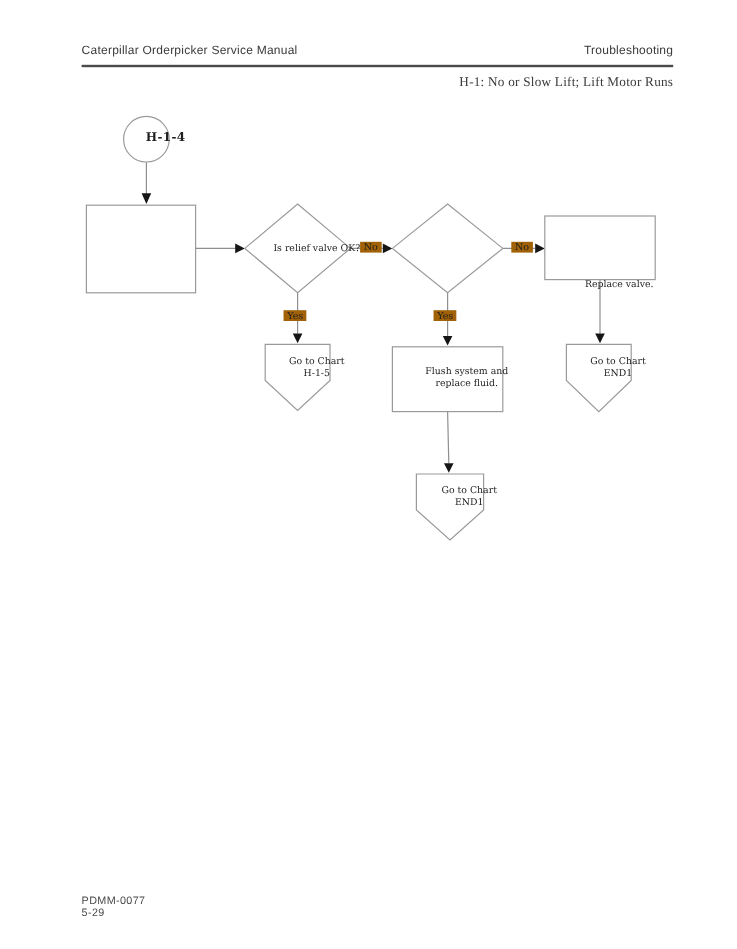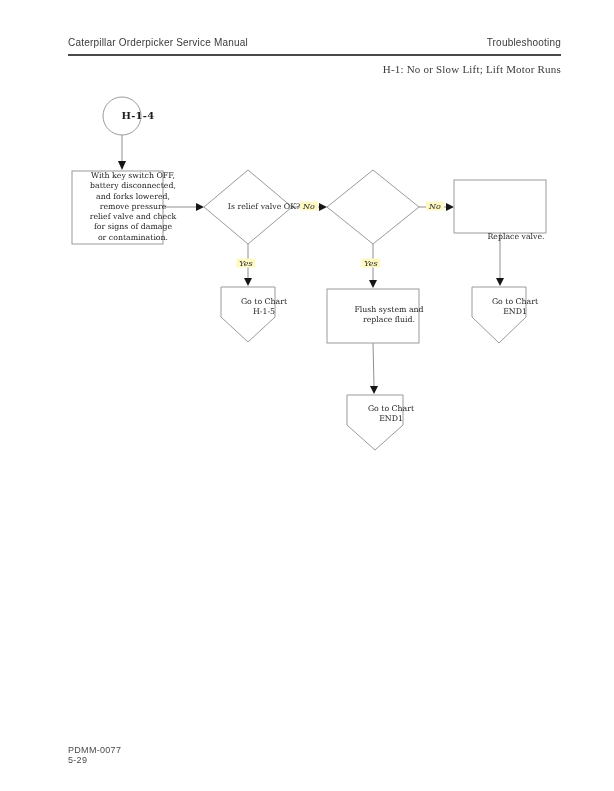--- a/index.html
+++ b/index.html
@@ -35,23 +35,22 @@
   .node-label{
     position:absolute;transform:translate(-50%,-50%);
     font-size:7.8px;line-height:10.3px;text-align:center;
     white-space:pre-line;color:#1e1e1e;padding-left:32px;
   }
   .connector-label{
     font-weight:bold;font-size:10px;letter-spacing:.3px;white-space:nowrap;
   }
   .edge-label{
     position:absolute;transform:translate(-50%,-50%);
-    font-size:8px;color:#1e1e1e;background:#fef9c3;padding:0 3px;
+    font-size:8px;color:#1e1e1e;background:#a16207;padding:0 3px;
     white-space:nowrap;
-    font-style:italic;
   }
 </style>
 </head>
 <body>
 
 <div class="page">
 
   <div class="hdr">
     <span>Caterpillar Orderpicker Service Manual</span>
     <span>Troubleshooting</span>
@@ -88,27 +87,20 @@
       <rect x="454" y="180" width="92" height="53"></rect>
       <rect x="327" y="289" width="92" height="54"></rect>
       <polygon points="221,287 275,287 275,317 248,342 221,317"></polygon>
       <polygon points="472,287 526,287 526,317 499,343 472,317"></polygon>
       <polygon points="347,395 403,395 403,425 375,450 347,425"></polygon>
     </g>
   </svg>
 
   <div class="node-label connector-label" style="left:122px;top:116px;">H-1-4</div>
 
-  <div class="node-label" style="left:117px;top:207px;width:95px;">With key switch OFF,
-battery disconnected,
-and forks lowered,
-remove pressure
-relief valve and check
-for signs of damage
-or contamination.</div>
 
   <div class="node-label" style="left:248px;top:207px;width:92px;text-align:center;">Is relief valve OK?</div>
 
 
   <div class="node-label" style="left:500px;top:189px;width:90px;margin-top:48px;">Replace valve.</div>
 
   <div class="node-label" style="left:373px;top:315px;width:97px;">Flush system and
 replace fluid.</div>
 
   <div class="node-label" style="left:248px;top:307px;width:60px;">Go to Chart

